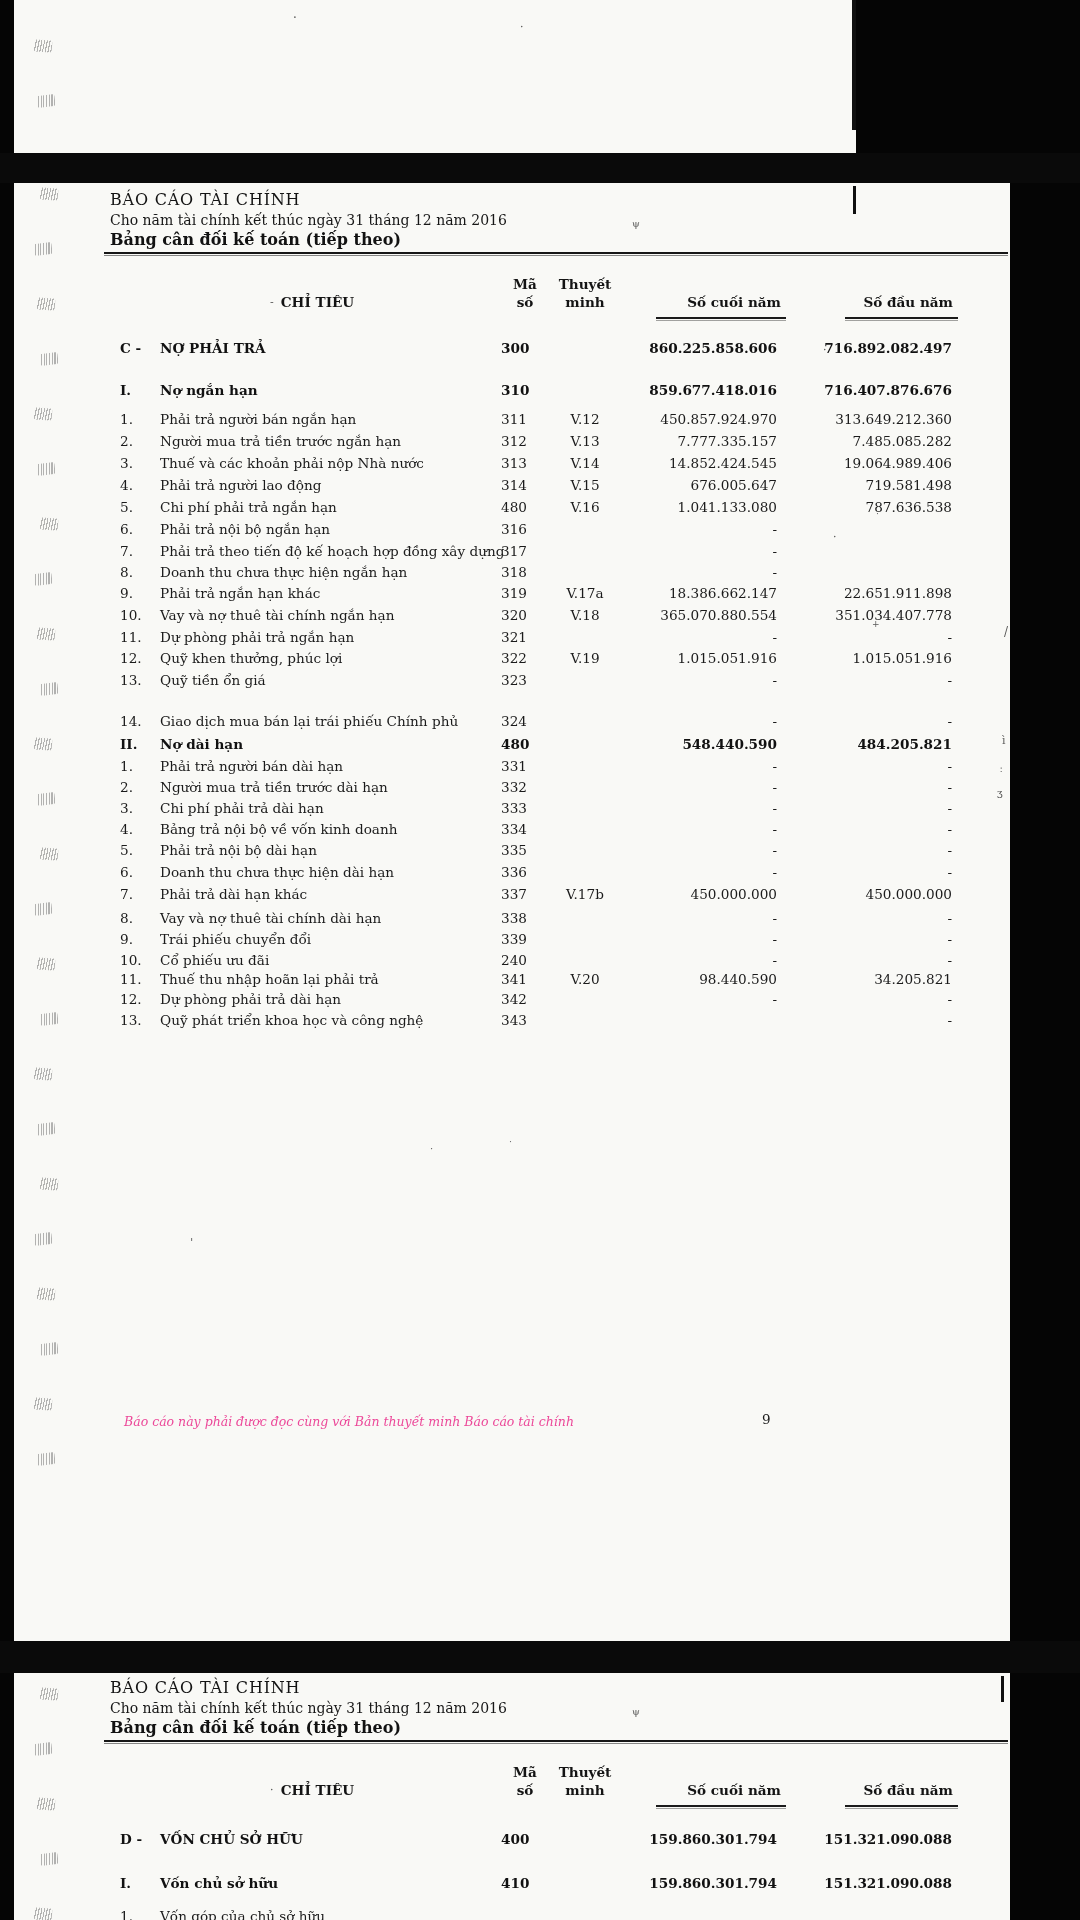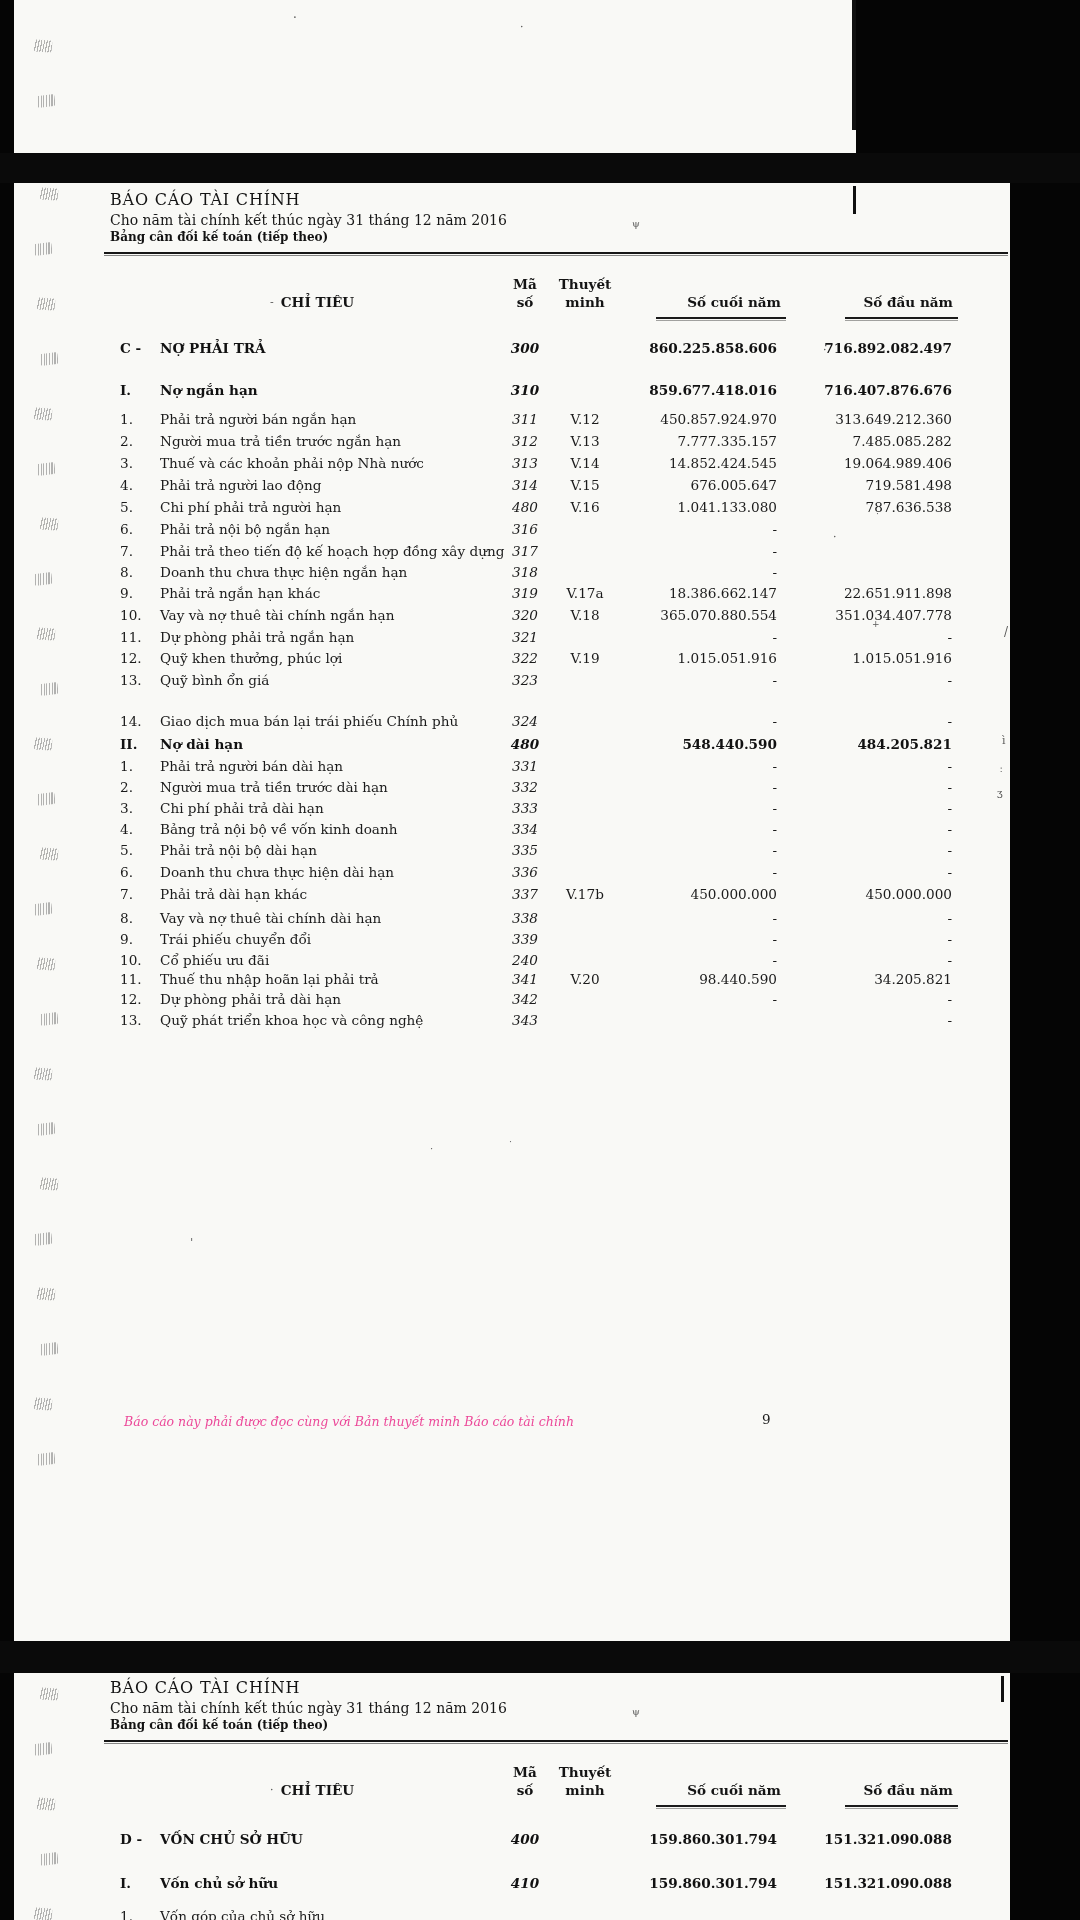--- a/index.html
+++ b/index.html
@@ -4,34 +4,34 @@
 <style>
   html,body{margin:0;padding:0;background:#050505;}
   #canvas{position:relative;width:1080px;height:1920px;overflow:hidden;background:#050505;
           font-family:"DejaVu Serif","Liberation Serif",serif;color:#1a1a1a;}
   .paper{position:absolute;background:#f9f9f6;}
   .band{position:absolute;left:0;width:1080px;background:#0a0a0a;}
   .vline{position:absolute;background:#101010;}
   
   .h-title{position:absolute;left:110px;font-size:16px;letter-spacing:.8px;color:#141414;white-space:nowrap;}
   .h-sub{position:absolute;left:110px;font-size:14px;color:#171717;white-space:nowrap;}
-  .h-sub2{position:absolute;left:110px;font-size:12px;font-weight:bold;color:#121212;white-space:nowrap;}
+  .h-sub2{position:absolute;left:110px;font-size:16px;font-weight:bold;color:#121212;white-space:nowrap;}
   .h-rule{position:absolute;left:104px;width:904px;height:6px;
           background:linear-gradient(#161616 0 2.5px,transparent 2.5px 3.5px,rgba(40,40,40,.55) 3.5px 4.5px,transparent 4.5px);}
   .colhead{position:absolute;font-size:13.6px;font-weight:bold;color:#141414;white-space:nowrap;}
   .center{text-align:center;}
   .right{text-align:right;}
   .cunder{position:absolute;height:4px;
           background:linear-gradient(#1b1b1b 0 2px,transparent 2px 3px,rgba(30,30,30,.4) 3px 4px,transparent 4px);}
   
   .row{position:absolute;left:120px;width:832px;height:20px;display:flex;font-size:13.6px;line-height:19px;color:#1b1b1b;white-space:nowrap;}
   .row.bold{font-weight:bold;color:#111;}
   .c-num{width:40px;}
   .c-label{width:341px;overflow:visible;}
-  .c-code{width:48px;text-align:center;font-style:italic;}
+  .c-code{width:48px;}
   .c-note{width:72px;text-align:center;}
   .c-close{width:156px;text-align:right;}
   .c-open{width:175px;text-align:right;}
   
   .f-note{position:absolute;left:124px;top:1414px;font-size:12.5px;font-style:italic;color:#ec4899;white-space:nowrap;}
   .f-page{position:absolute;left:762px;top:1411px;font-size:13.5px;color:#1c1c1c;}
   
   .bmark{position:absolute;width:18px;height:12px;opacity:.5;border-radius:2px;
          background:repeating-linear-gradient(97deg,transparent 0 1.6px,#6b6b6b 1.6px 2.7px);}
   .speck{position:absolute;color:#3b3b3b;opacity:.85;line-height:1;font-family:"DejaVu Serif",serif;}
@@ -128,21 +128,21 @@
       <div class="row" style="top: 476px;">
     <span class="c-num">4.</span>
     <span class="c-label">Phải trả người lao động</span>
     <span class="c-code">314</span>
     <span class="c-note">V.15</span>
     <span class="c-close">676.005.647</span>
     <span class="c-open">719.581.498</span>
   </div>
       <div class="row" style="top: 498px;">
     <span class="c-num">5.</span>
-    <span class="c-label">Chi phí phải trả người hạn</span>
+    <span class="c-label">Chi phí phải trả ngắn hạn</span>
     <span class="c-code">480</span>
     <span class="c-note">V.16</span>
     <span class="c-close">1.041.133.080</span>
     <span class="c-open">787.636.538</span>
   </div>
       <div class="row" style="top: 520px;">
     <span class="c-num">6.</span>
     <span class="c-label">Phải trả nội bộ ngắn hạn</span>
     <span class="c-code">316</span>
     <span class="c-note"></span>
@@ -192,21 +192,21 @@
       <div class="row" style="top: 649px;">
     <span class="c-num">12.</span>
     <span class="c-label">Quỹ khen thưởng, phúc lợi</span>
     <span class="c-code">322</span>
     <span class="c-note">V.19</span>
     <span class="c-close">1.015.051.916</span>
     <span class="c-open">1.015.051.916</span>
   </div>
       <div class="row" style="top: 671px;">
     <span class="c-num">13.</span>
-    <span class="c-label">Quỹ bình ổn giá</span>
+    <span class="c-label">Quỹ tiền ổn giá</span>
     <span class="c-code">323</span>
     <span class="c-note"></span>
     <span class="c-close">-</span>
     <span class="c-open">-</span>
   </div>
       <div class="row" style="top: 712px;">
     <span class="c-num">14.</span>
     <span class="c-label">Giao dịch mua bán lại trái phiếu Chính phủ</span>
     <span class="c-code">324</span>
     <span class="c-note"></span>

